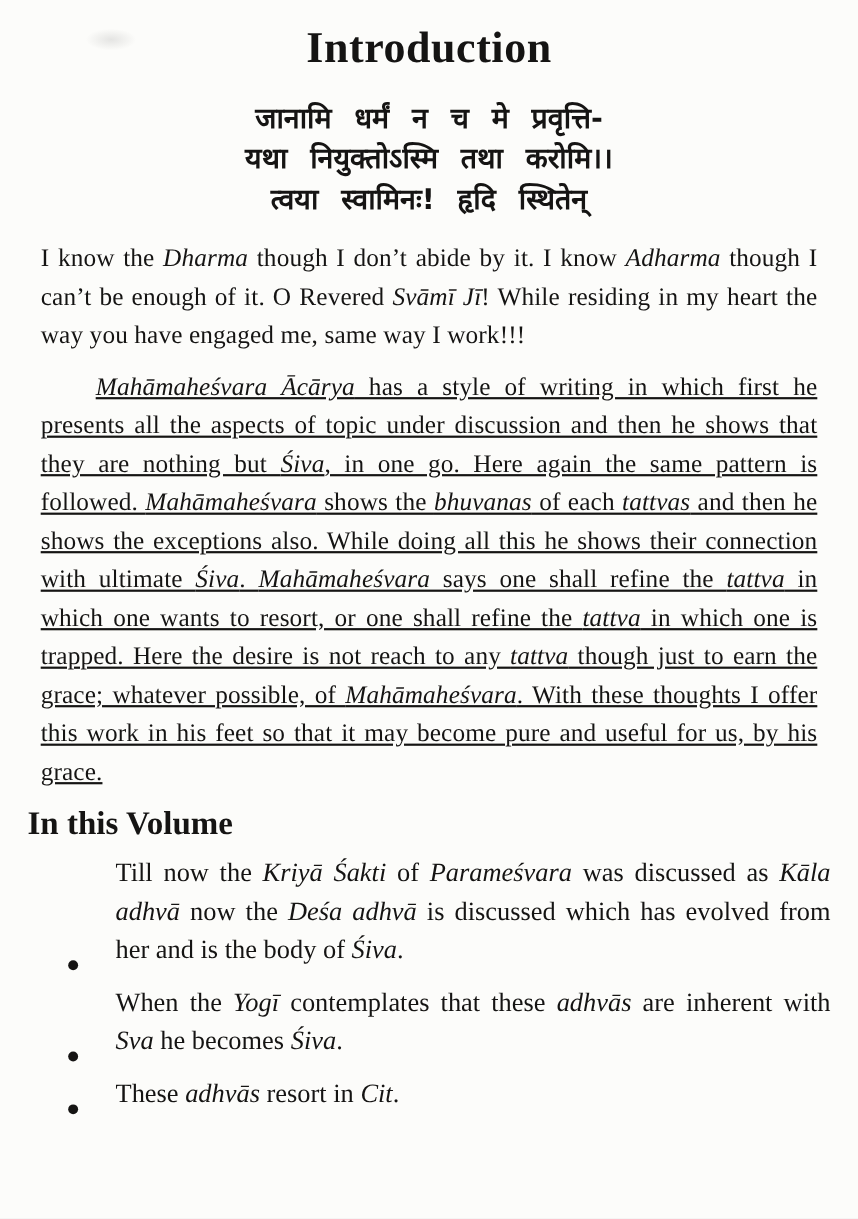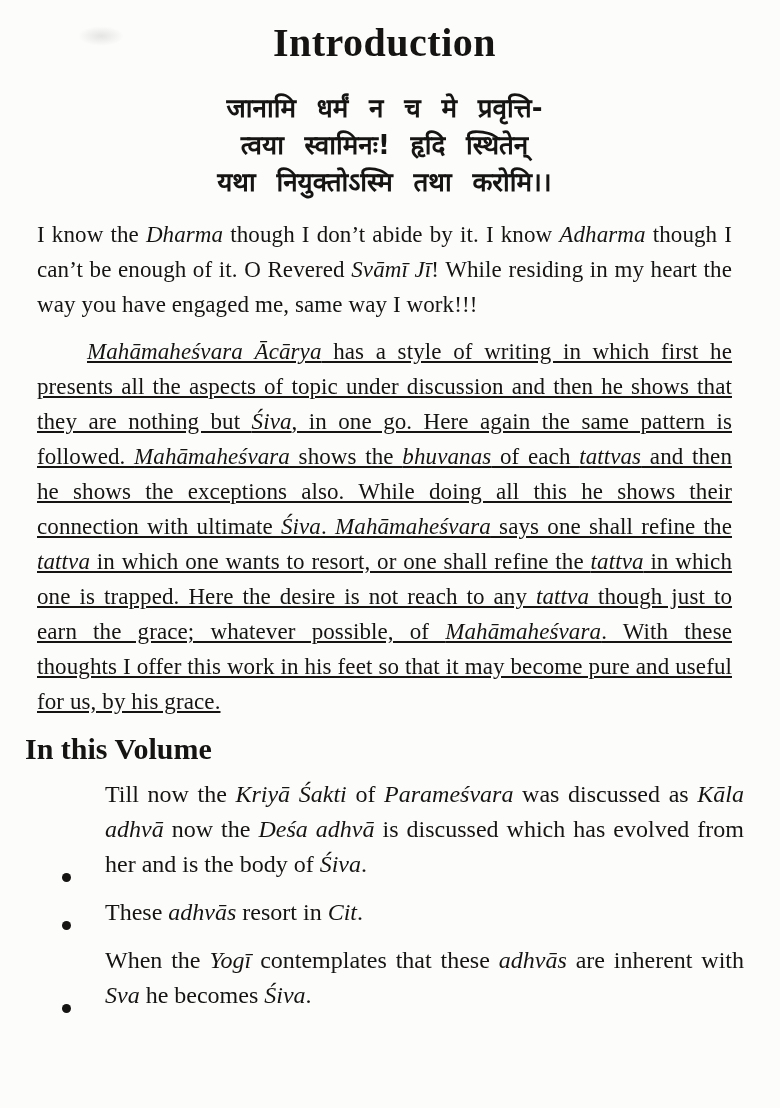--- a/index.html
+++ b/index.html
@@ -7,21 +7,21 @@
     padding: 0;
     background: #e9e9e9;
   }
   .page {
     position: relative;
     width: 780px;
     height: 1108px;
     margin: 0 auto;
     background: #fcfcfa;
     box-sizing: border-box;
-    padding: 14px 36px 0 25px;
+    padding: 14px 25px 0 25px;
     font-family: "Liberation Serif", serif;
     color: #151413;
     overflow: hidden;
   }
   .smudge {
     position: absolute;
     left: 78px; top: 26px;
     width: 46px; height: 20px;
     background: radial-gradient(ellipse at center, rgba(120,120,120,0.18), rgba(120,120,120,0) 70%);
     pointer-events: none;
@@ -90,37 +90,37 @@
 </head>
 <body>
 
 <div class="page">
   <div class="smudge"></div>
 
   <h1 class="title">Introduction</h1>
 
   <div class="verse">
     <div class="verse-line">जानामि धर्मं न च मे प्रवृत्ति-</div>
+    <div class="verse-line">यथा नियुक्तोऽस्मि तथा करोमि।।</div>
     <div class="verse-line">त्वया स्वामिनः! हृदि स्थितेन्</div>
-    <div class="verse-line">यथा नियुक्तोऽस्मि तथा करोमि।।</div>
   </div>
 
   <p class="body-par"><span>I know the </span><em>Dharma</em><span> though I don’t abide by it. I know </span><em>Adharma</em><span> though I can’t be enough of it. O Revered </span><em>Svāmī Jī</em><span>! While residing in my heart the way you have engaged me, same way I work!!!</span></p>
 
   <p class="body-par par-indent"><em>Mahāmaheśvara Ācārya</em><span> has a style of writing in which first he presents all the aspects of topic under discussion and then he shows that they are nothing but </span><em>Śiva</em><span>, in one go. Here again the same pattern is followed. </span><em>Mahāmaheśvara</em><span> shows the </span><em>bhuvanas</em><span> of each </span><em>tattvas</em><span> and then he shows the exceptions also. While doing all this he shows their connection with ultimate </span><em>Śiva</em><span>. </span><em>Mahāmaheśvara</em><span> says one shall refine the </span><em>tattva</em><span> in which one wants to resort, or one shall refine the </span><em>tattva</em><span> in which one is trapped. Here the desire is not reach to any </span><em>tattva</em><span> though just to earn the grace; whatever possible, of </span><em>Mahāmaheśvara</em><span>. With these thoughts I offer this work in his feet so that it may become pure and useful for us, by his grace.</span></p>
 
   <h2 class="section-heading">In this Volume</h2>
 
   <ul class="bullets">
     <li>
       <span class="dot"></span>
       <span class="li-text"><span>Till now the </span><em>Kriyā Śakti</em><span> of </span><em>Parameśvara</em><span> was discussed as </span><em>Kāla adhvā</em><span> now the </span><em>Deśa adhvā</em><span> is discussed which has evolved from her and is the body of </span><em>Śiva</em><span>.</span></span>
     </li>
     <li>
       <span class="dot"></span>
-      <span class="li-text"><span>These </span><em>adhvās</em><span> resort in </span><em>Cit</em><span>.</span></span>
+      <span class="li-text"><span>When the </span><em>Yogī</em><span> contemplates that these </span><em>adhvās</em><span> are inherent with </span><em>Sva</em><span> he becomes </span><em>Śiva</em><span>.</span></span>
     </li>
     <li>
       <span class="dot"></span>
-      <span class="li-text"><span>When the </span><em>Yogī</em><span> contemplates that these </span><em>adhvās</em><span> are inherent with </span><em>Sva</em><span> he becomes </span><em>Śiva</em><span>.</span></span>
+      <span class="li-text"><span>These </span><em>adhvās</em><span> resort in </span><em>Cit</em><span>.</span></span>
     </li>
   </ul>
 </div>
 
 </body></html>

